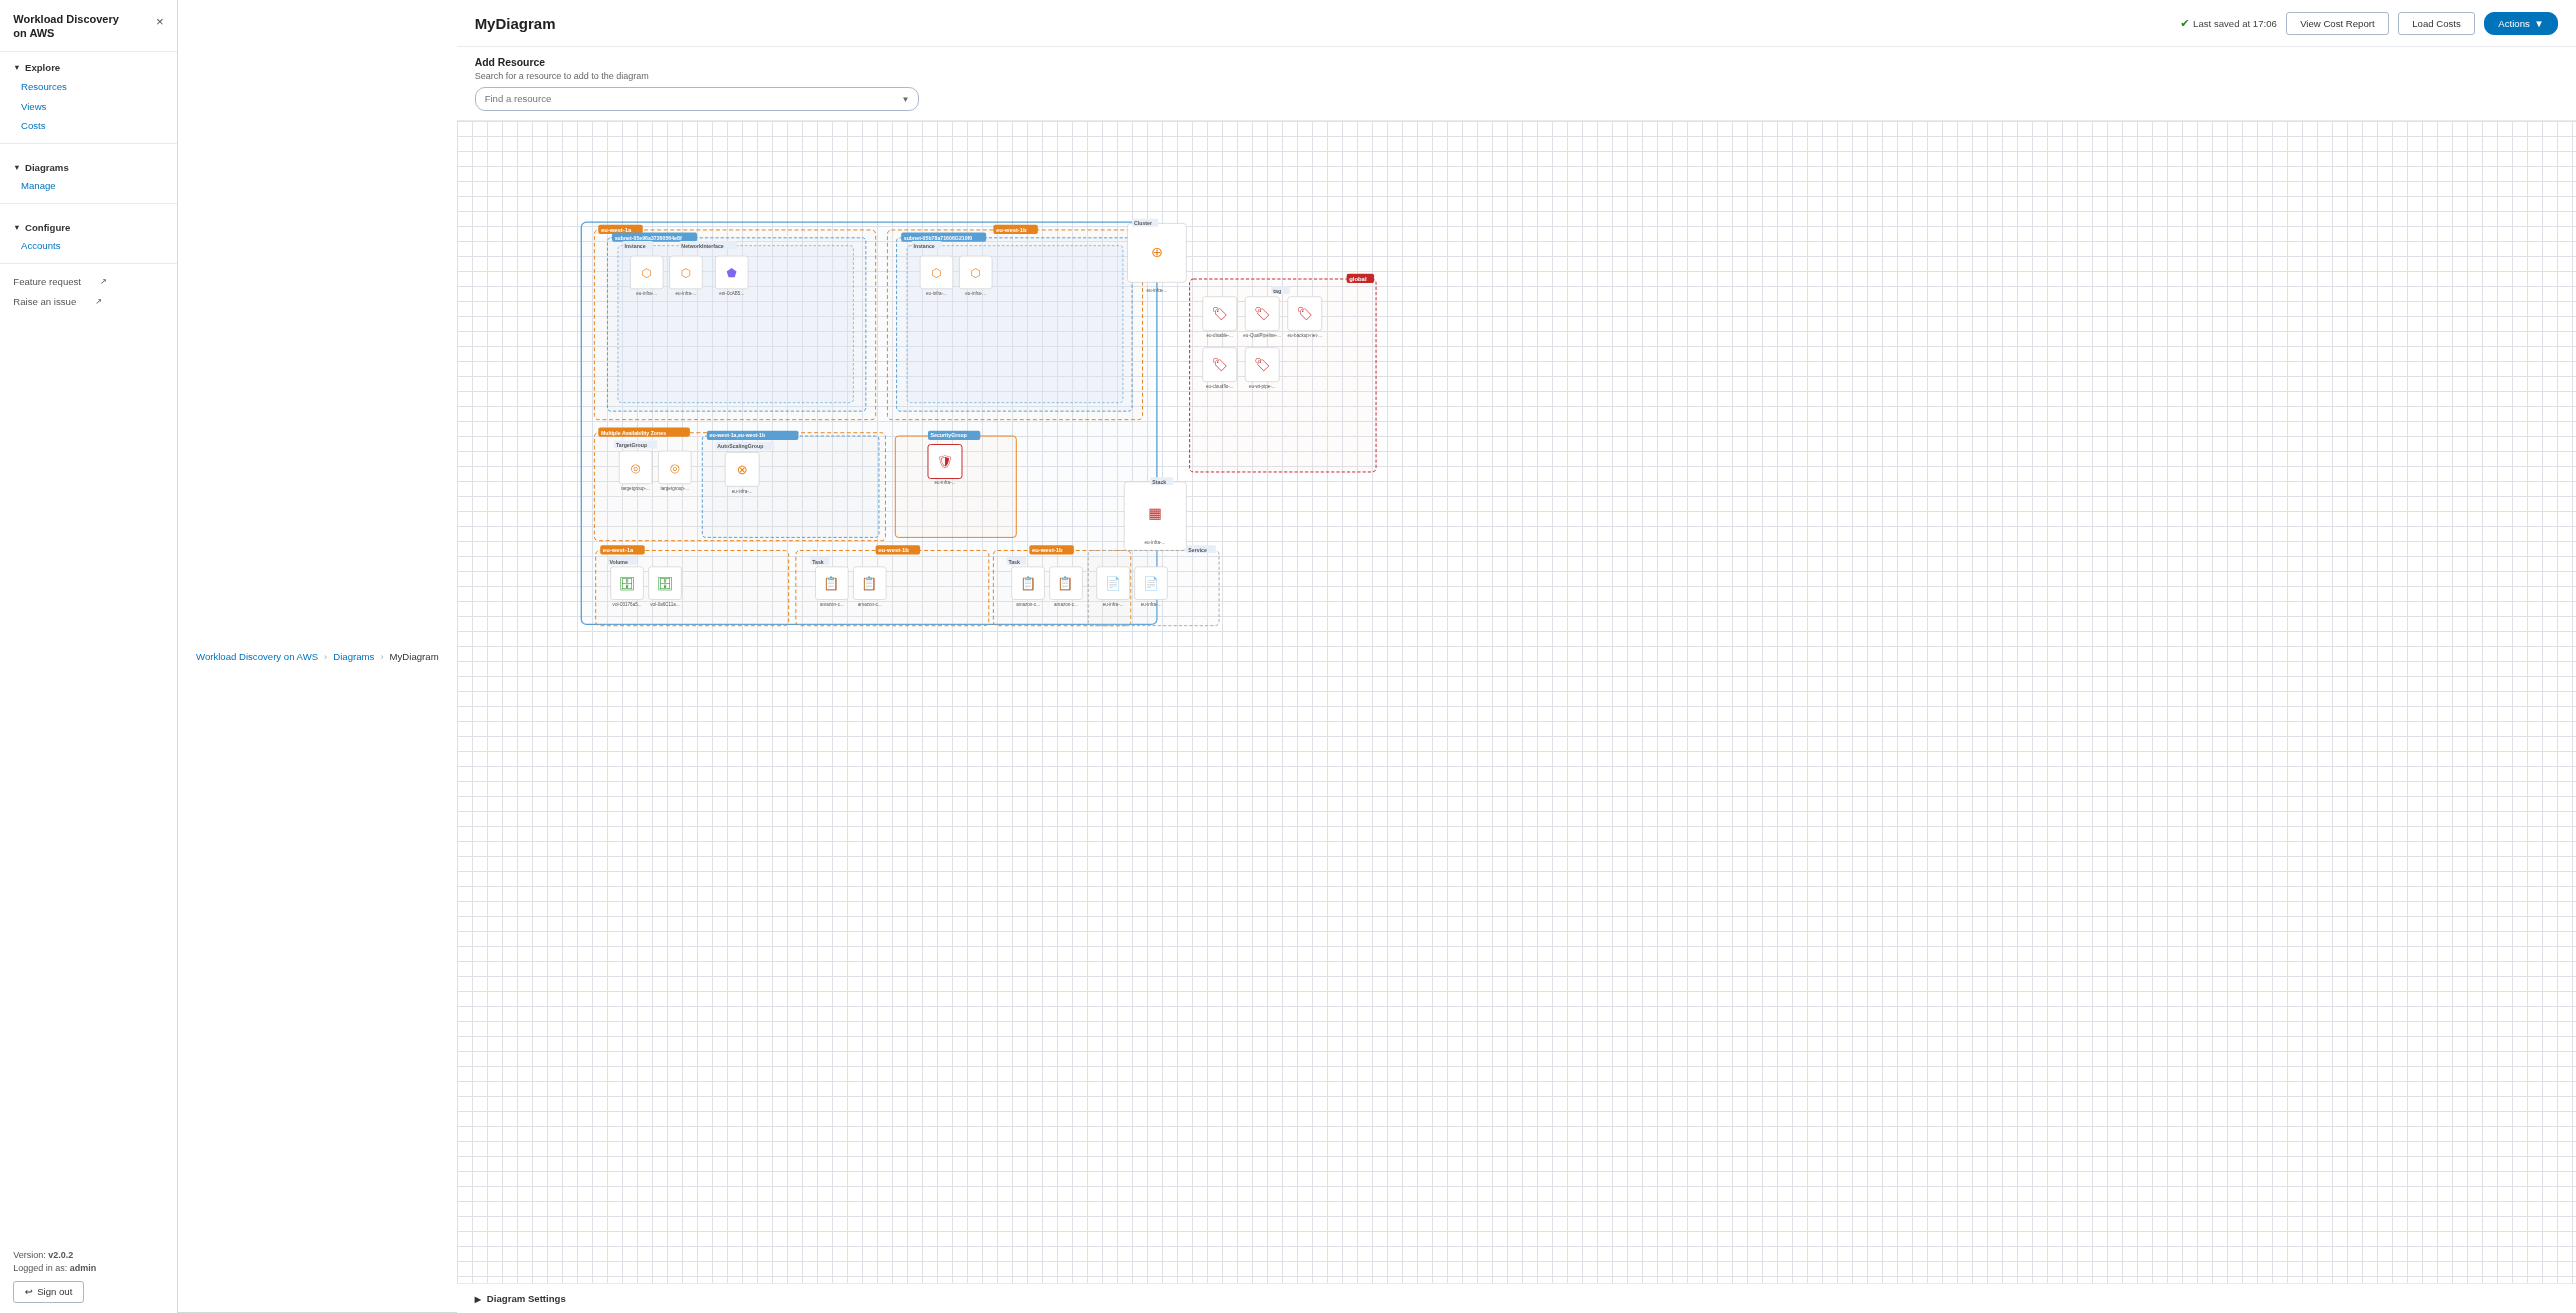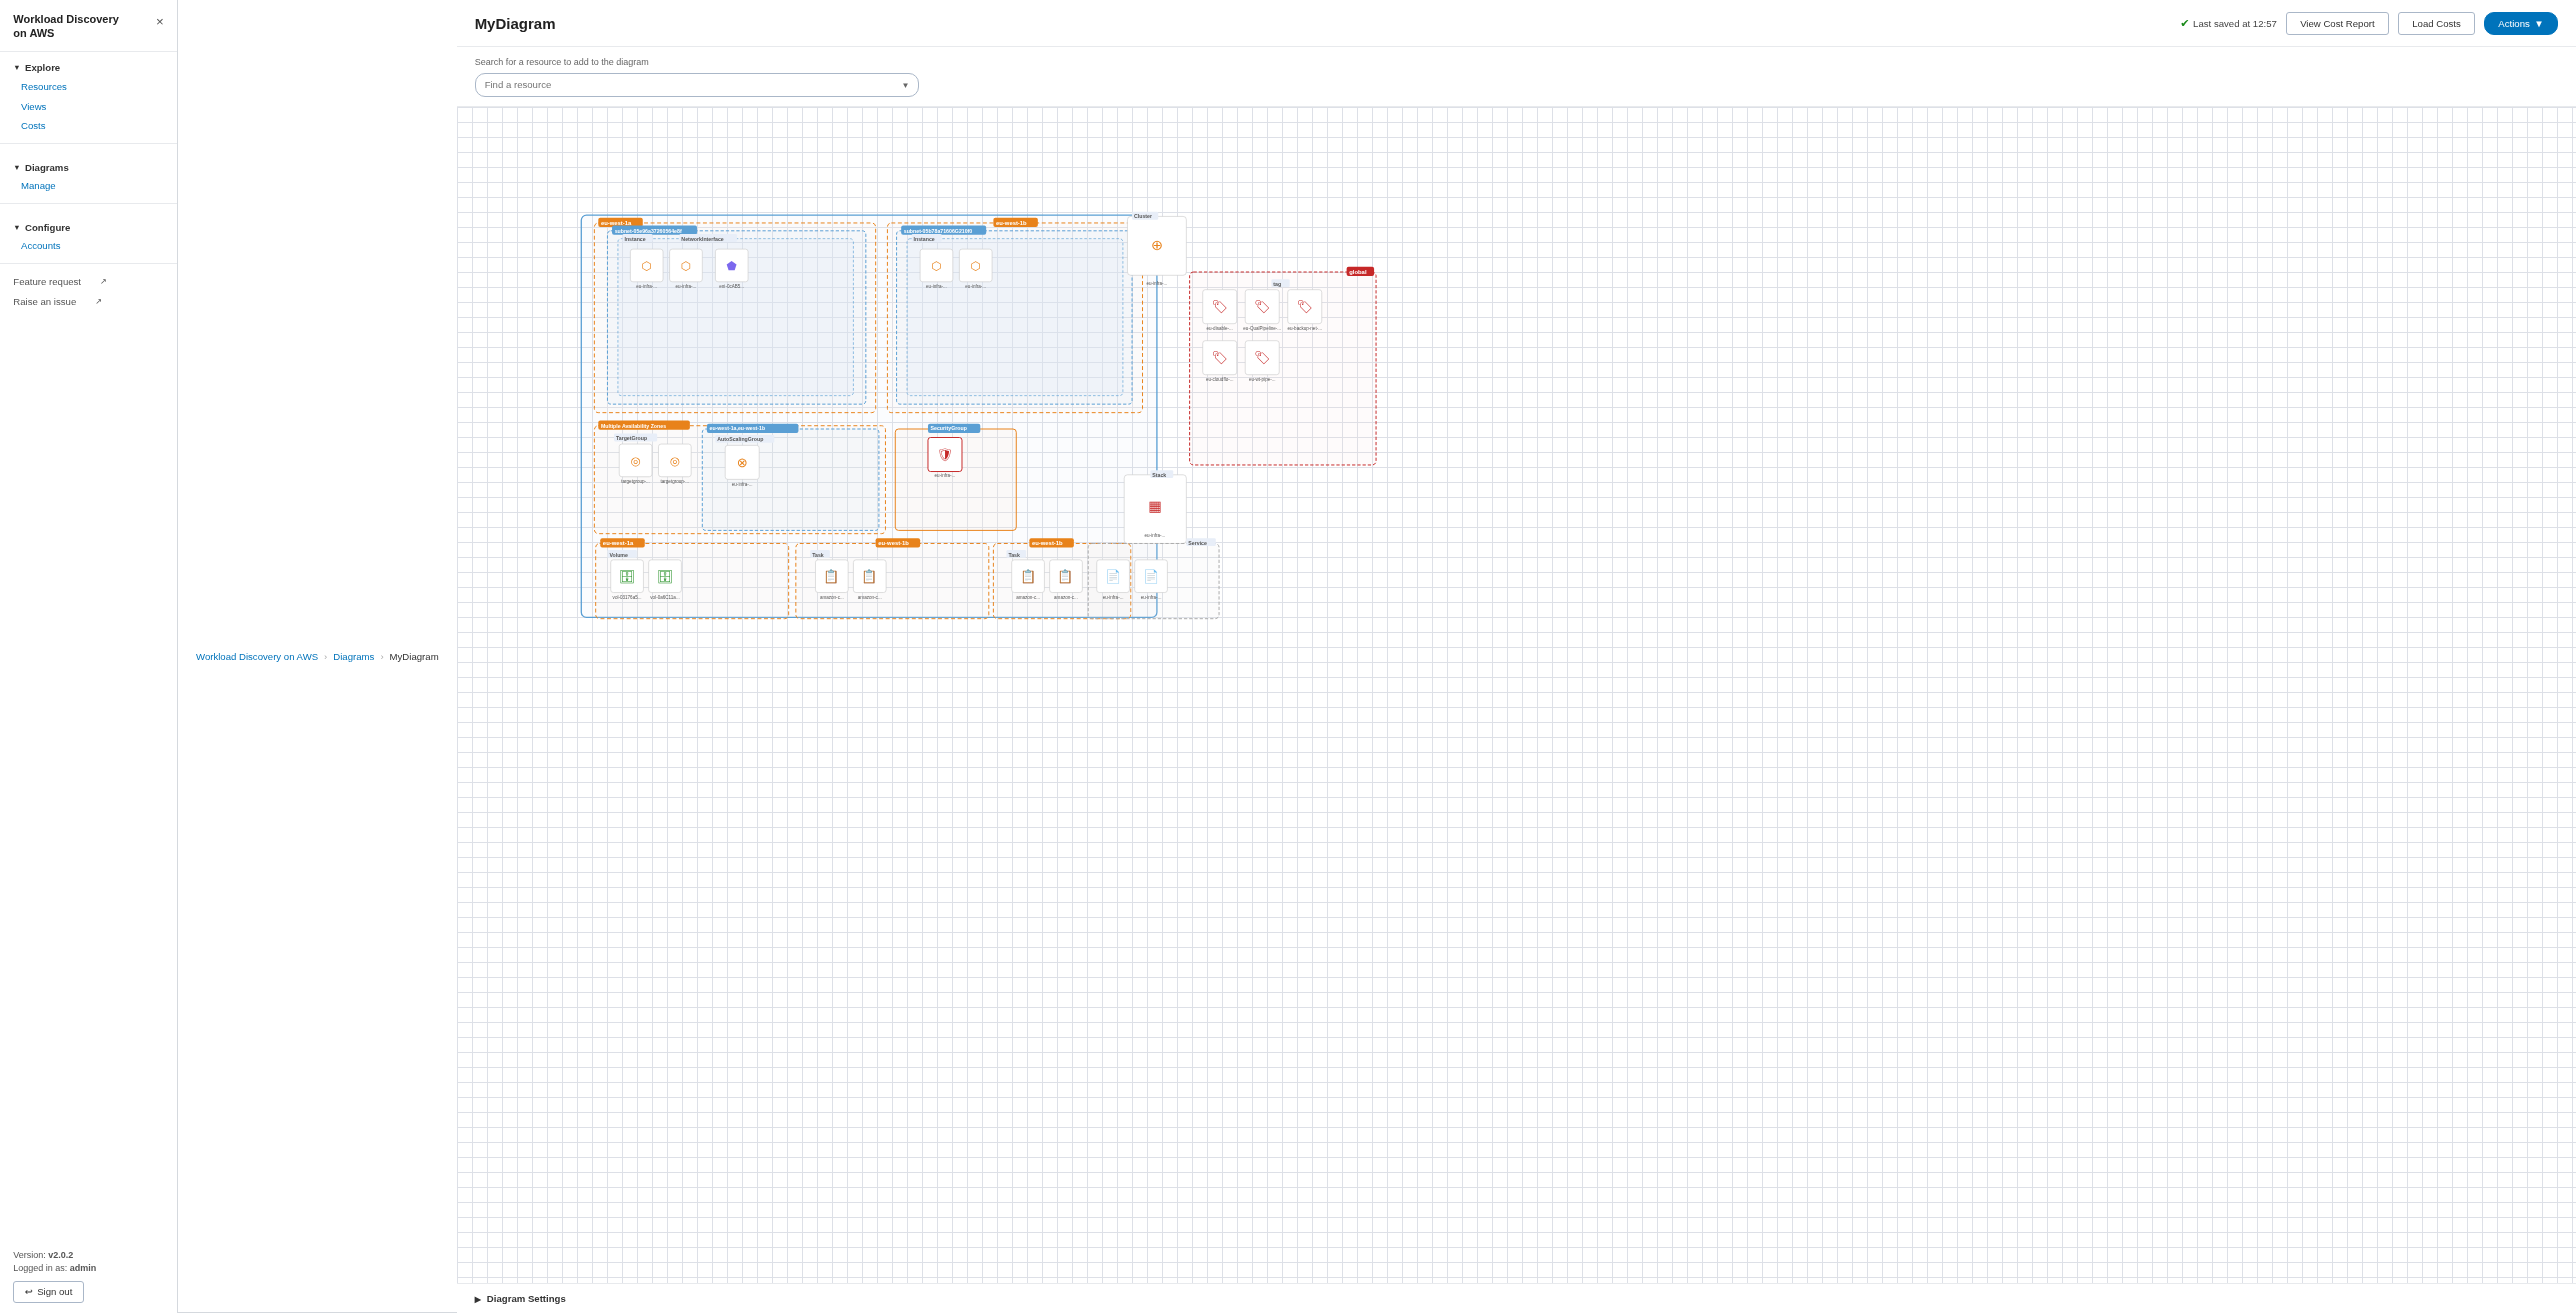--- a/index.html
+++ b/index.html
@@ -354,32 +354,33 @@
 
   <div class="content">
 
     <div class="diagram-panel">
 
       <div class="diagram-header">
         <span class="diagram-title">MyDiagram</span>
         <div class="diagram-header-right">
           <div class="saved-indicator">
             <span class="saved-icon">✔</span>
-            <span>Last saved at 12:57</span>
+            <span>Last saved at 17:06</span>
           </div>
           <button class="btn-outline">View Cost Report</button>
           <button class="btn-outline">Load Costs</button>
           <button class="btn-primary">
             <span>Actions</span>
             <span>▼</span>
           </button>
         </div>
       </div>
 
       <div class="add-resource-section">
+        <div class="add-resource-title">Add Resource</div>
         <div class="add-resource-desc">Search for a resource to add to the diagram</div>
         <div class="resource-search-wrapper">
           <input class="resource-search" type="text" placeholder="Find a resource" style="">
           <span class="resource-search-arrow">▼</span>
         </div>
       </div>
 
       <div class="diagram-canvas">
         <div class="canvas-grid"></div>
 

